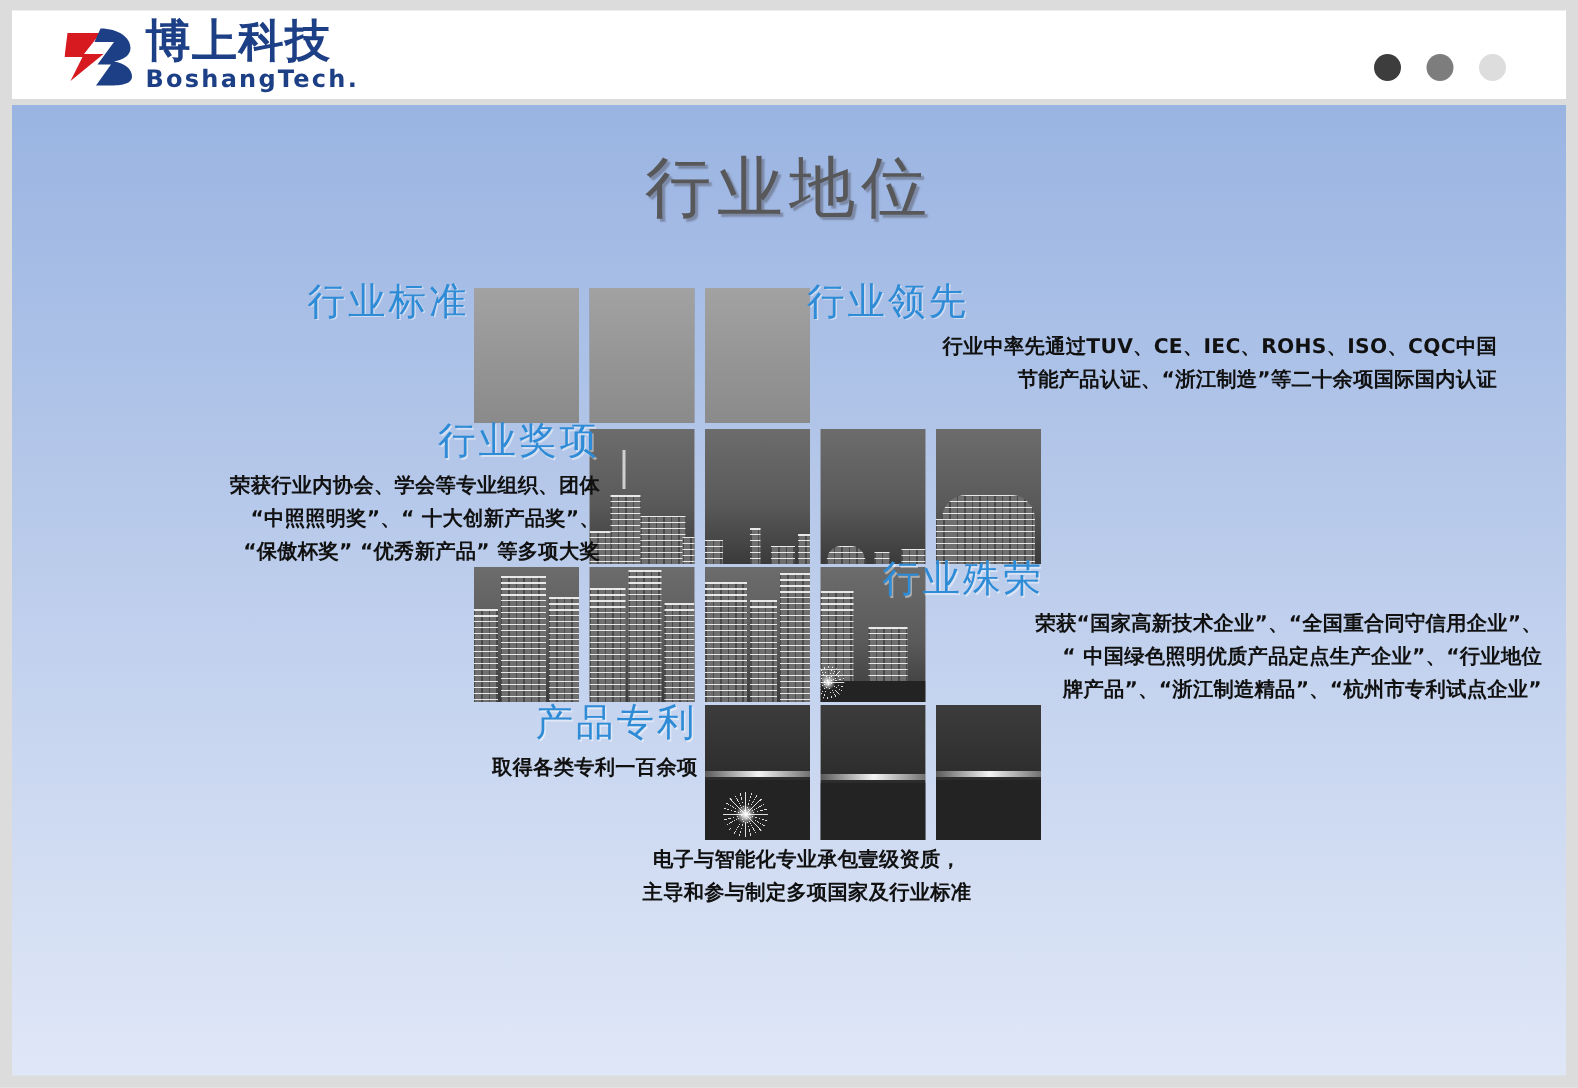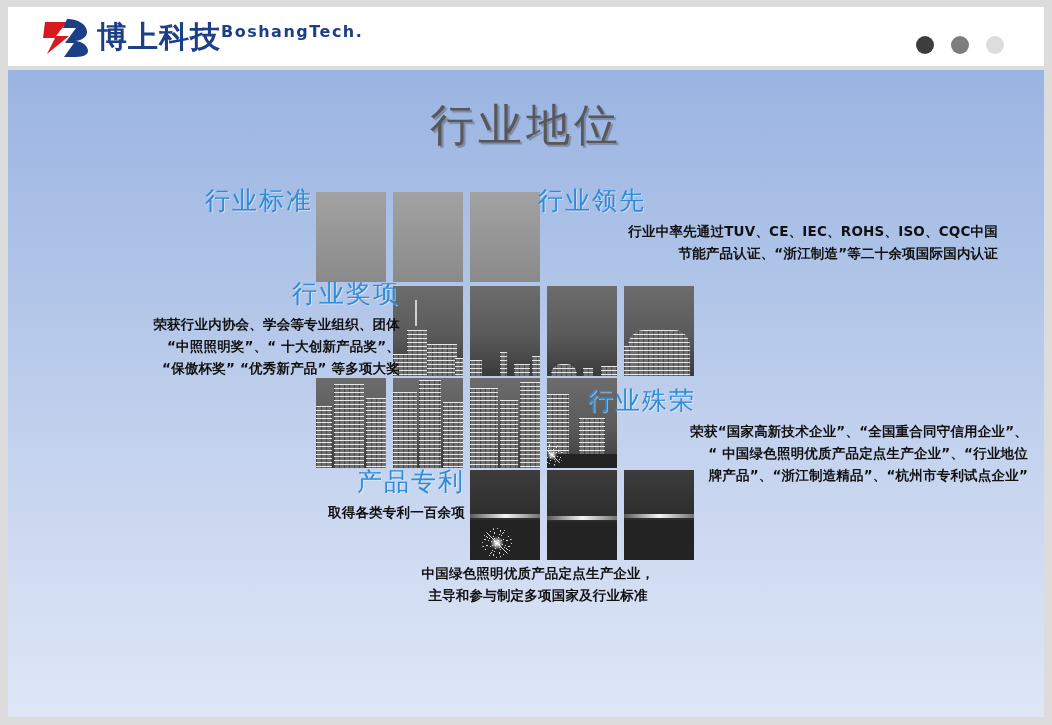--- a/index.html
+++ b/index.html
@@ -38,21 +38,21 @@
     gap: 8px;
   }
   #logo-mark {
     width: 46px;
     height: 42px;
     position: relative;
     flex: none;
   }
   #logo-text {
     display: flex;
-    flex-direction: row;
+    flex-direction: column;
     justify-content: center;
     line-height: 1;
   }
   #logo-cn {
     font-family: "DejaVu Sans", sans-serif;
     font-weight: bold;
     font-size: 30px;
     color: #1d3f86;
     letter-spacing: 1px;
     height: 30px;
@@ -315,37 +315,37 @@
 
     <div class="block ta-right" style="left:0px;top:210px;width:392px">
       <div class="block-head">行业奖项</div>
       <div class="block-body">
         <div>荣获行业内协会、学会等专业组织、团体</div>
         <div>“中照照明奖”、“ 十大创新产品奖”、</div>
         <div>“保傲杯奖” “优秀新产品” 等多项大奖</div>
       </div>
     </div>
 
-    <div class="block ta-right" style="left:580px;top:317px;width:440px">
+    <div class="block ta-right" style="left:580px;top:302px;width:440px">
       <div class="block-head ta-left">行业殊荣</div>
       <div class="block-body">
         <div>荣获“国家高新技术企业”、“全国重合同守信用企业”、</div>
         <div>“ 中国绿色照明优质产品定点生产企业”、“行业地位</div>
         <div>牌产品”、“浙江制造精品”、“杭州市专利试点企业”</div>
       </div>
     </div>
 
     <div class="block ta-right" style="left:160px;top:398px;width:297px">
       <div class="block-head">产品专利</div>
       <div class="block-body">
         <div>取得各类专利一百余项</div>
       </div>
     </div>
 
     <div class="block ta-center" style="left:330px;top:488px;width:400px">
       <div class="block-body">
-        <div>中国绿色照明优质产品定点生产企业，</div>
+        <div>电子与智能化专业承包壹级资质，</div>
         <div>主导和参与制定多项国家及行业标准</div>
       </div>
     </div>
 
   </div>
 </div>
 
 </body></html>

